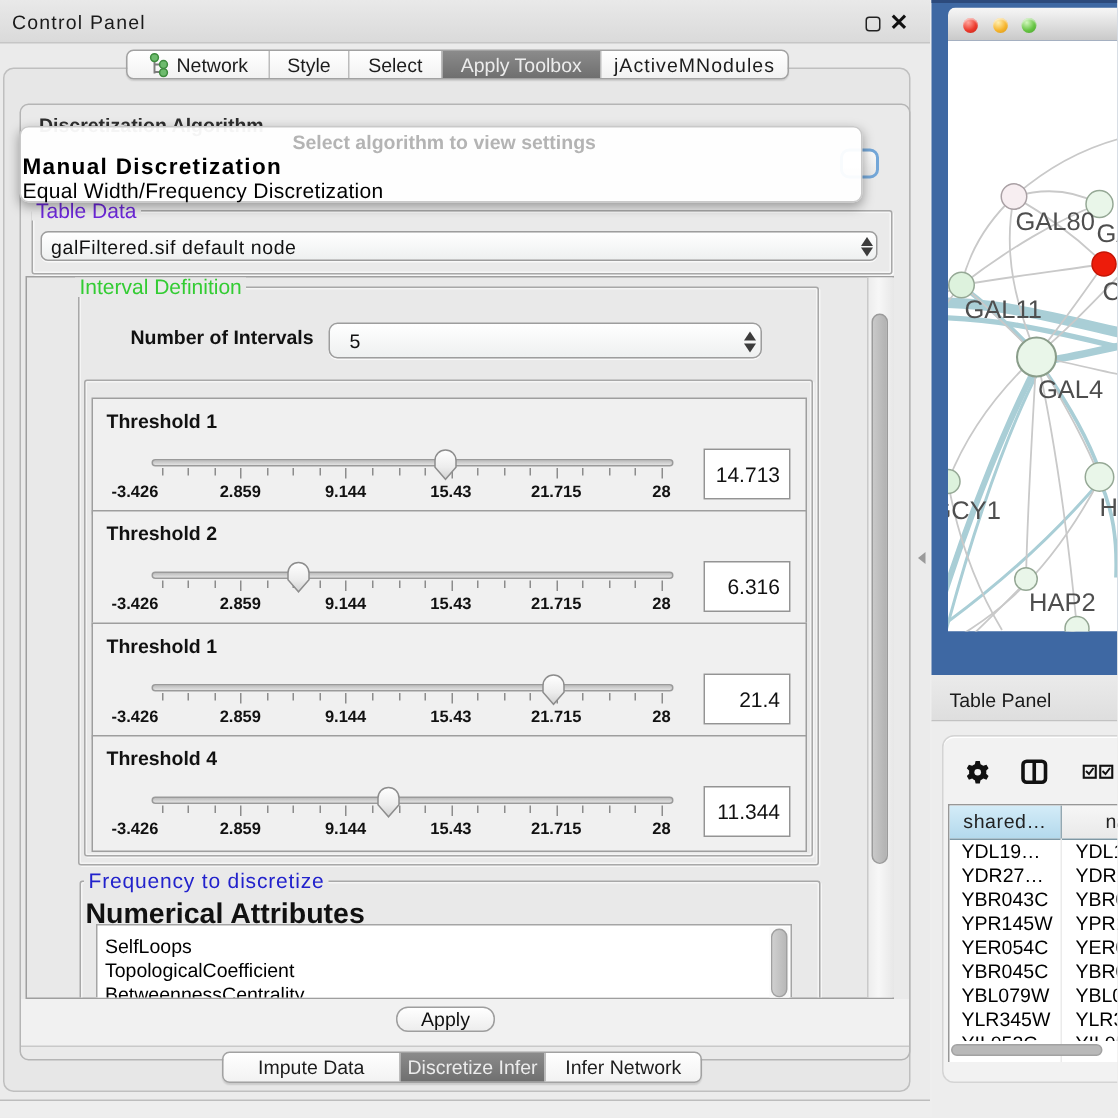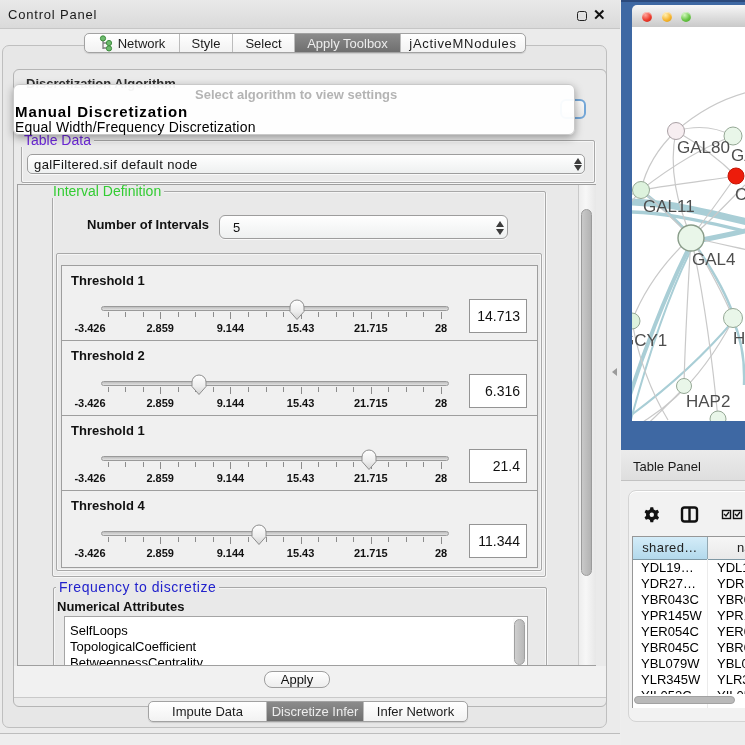--- a/index.html
+++ b/index.html
@@ -238,21 +238,21 @@
               <stop offset="0.6" stop-color="#ececec"></stop>
               <stop offset="1" stop-color="#d2d2d2"></stop>
             </linearGradient>
           </defs>
           <path d="M1.5 8 a7 7 0 0 1 14 0 l0 4.5 L8.5 20.5 L1.5 12.5 z" fill="url(#tgtb4)" stroke="#8d8d8d"></path>
         </svg>
       </div>
 
   <div class="abs etch" style="left:35px;top:402px;width:492px;height:120px;border-radius:2px;"></div>
   <div class="glabel" style="left:38px;top:395px;background:#e9e9e9;color:#2222cc;letter-spacing:0.55px;">Frequency to discretize</div>
-  <div class="abs" style="left:39px;top:414px;font-size:13px;font-weight:bold;color:#111;">Numerical Attributes</div>
+  <div class="abs" style="left:39px;top:414px;font-size:19px;font-weight:bold;color:#111;">Numerical Attributes</div>
   <div class="abs" style="left:46px;top:431px;width:464px;height:62px;background:#fff;border:1px solid #a5a5a5;box-sizing:border-box;">
     <div class="row" style="top:6px;">SelfLoops</div>
     <div class="row" style="top:22px;">TopologicalCoefficient</div>
     <div class="row" style="top:38px;">BetweennessCentrality</div>
     <div style="position:absolute;right:1px;top:1px;width:13px;height:57px;background:#fafafa;"></div>
     <div style="position:absolute;right:2px;top:2px;width:11px;height:46px;background:linear-gradient(90deg,#cfcfcf,#b8b8b8);border:1px solid #a0a0a0;border-radius:6px;box-sizing:border-box;"></div>
   </div>
 </div>
 
 <div class="abs" style="left:578px;top:185px;width:17px;height:480px;background:linear-gradient(90deg,#ededed,#f7f7f7 40%,#e7e7e7);border-left:1px solid #c9c9c9;"></div>

